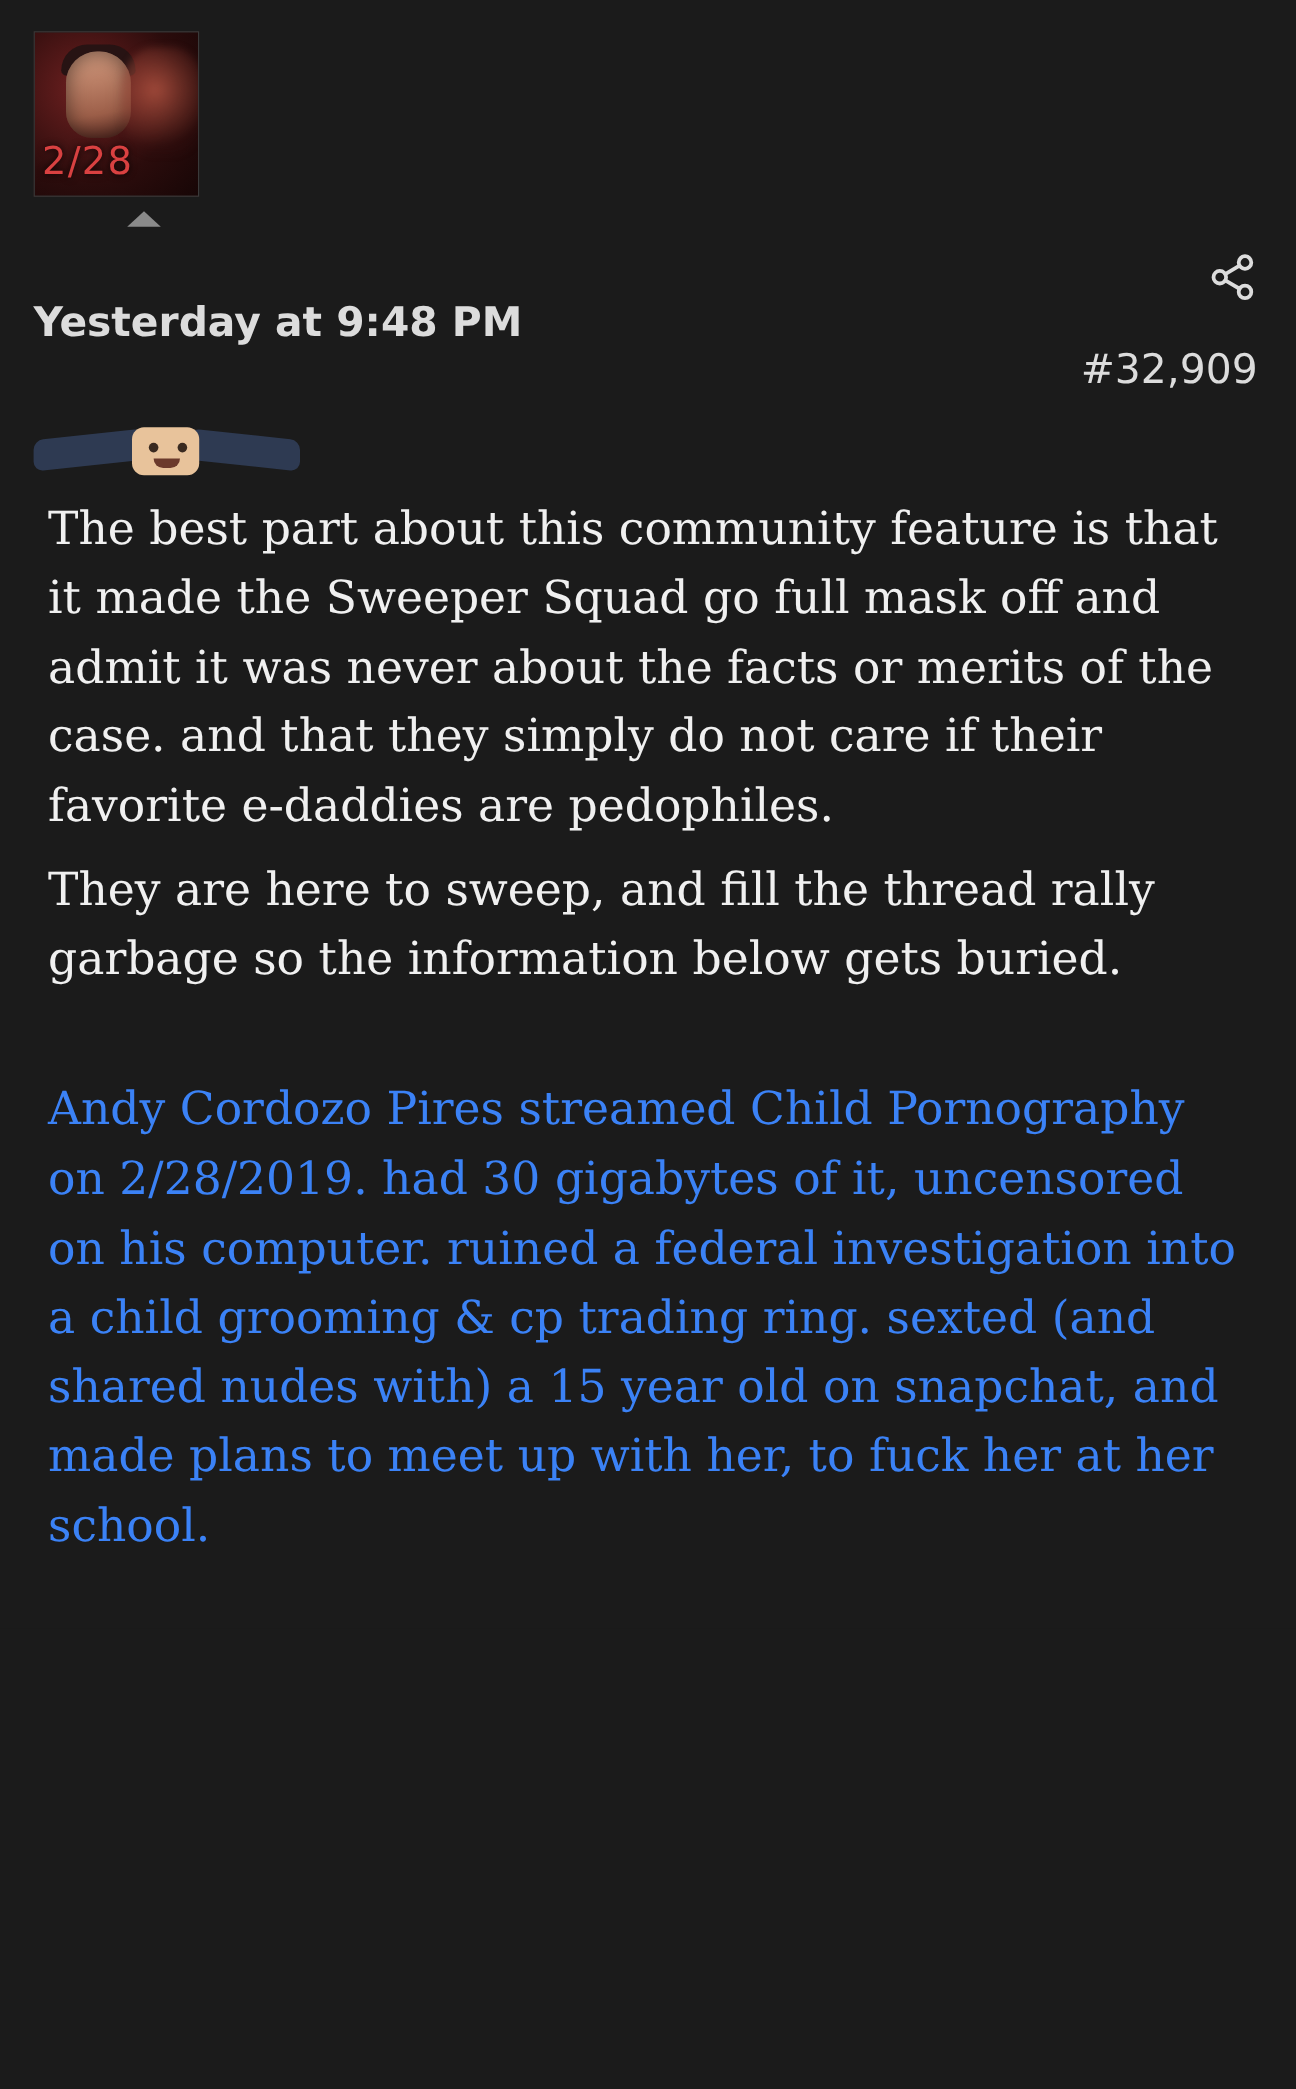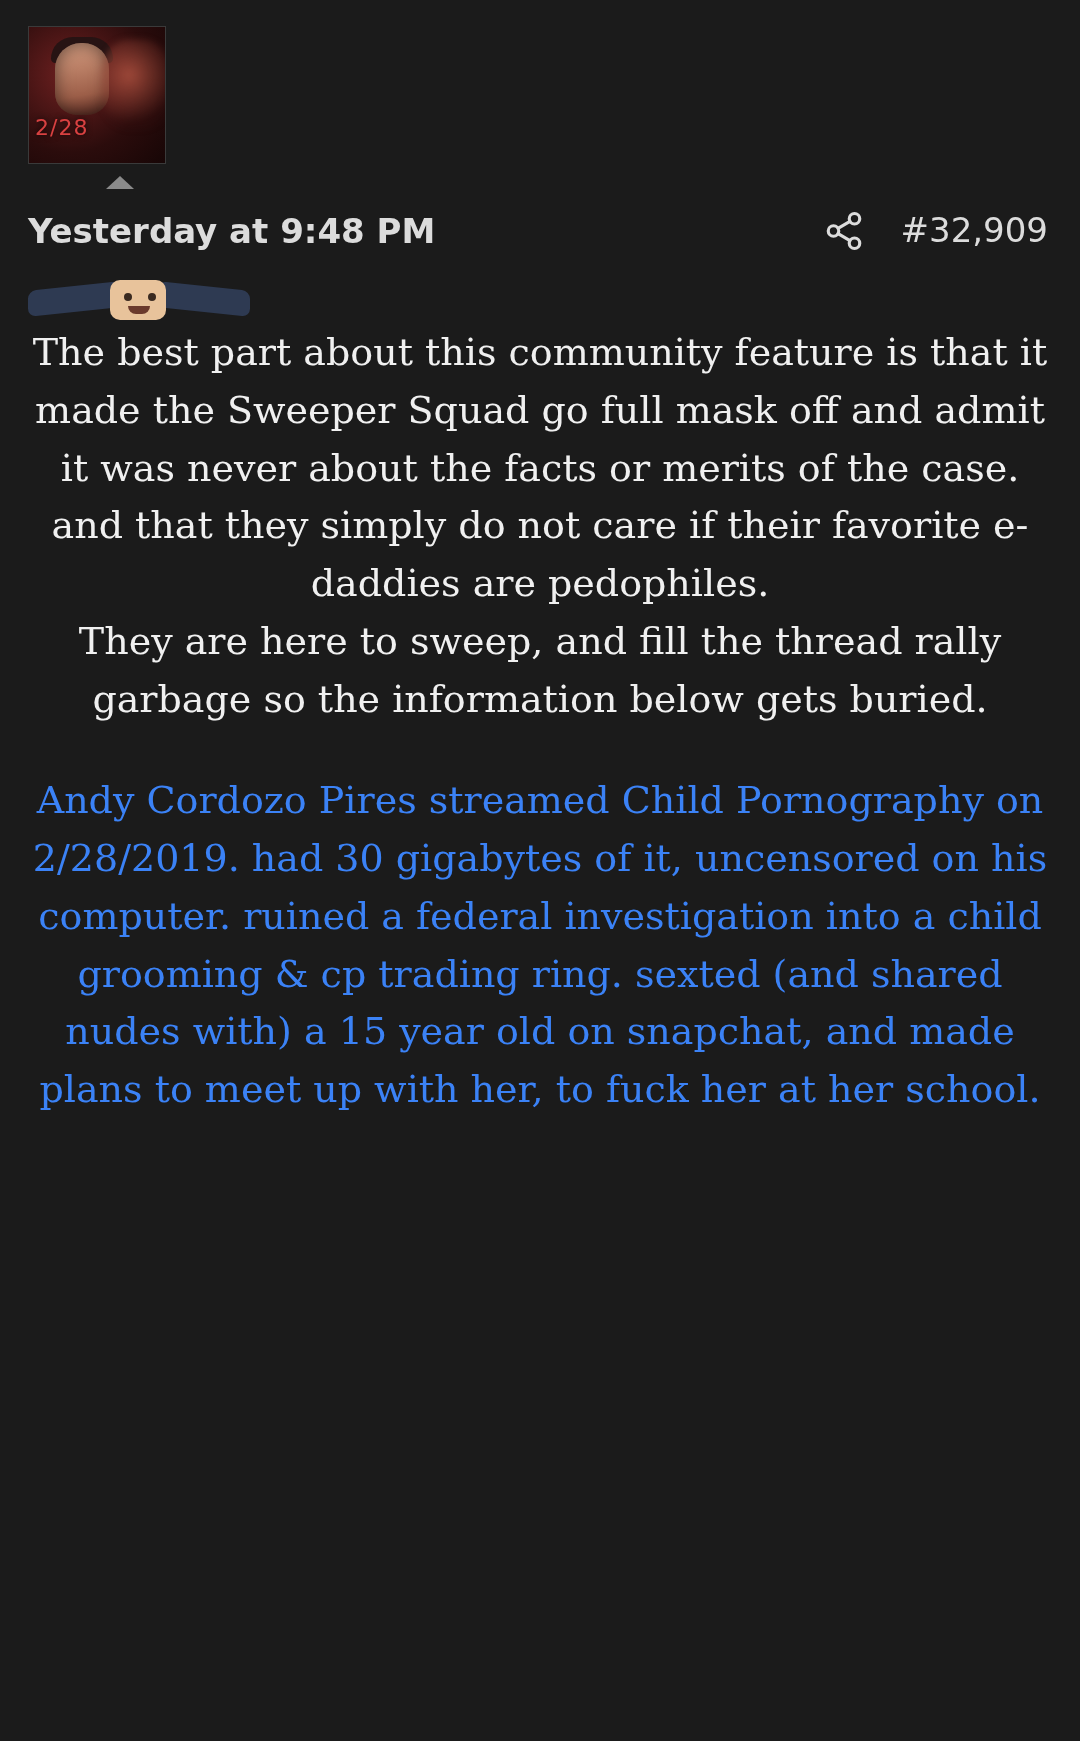--- a/index.html
+++ b/index.html
@@ -63,23 +63,23 @@
     top: 12px;
     width: 70px;
     height: 90px;
     border-radius: 40%;
     background: radial-gradient(circle at 40% 40%, rgba(190,90,70,.75), rgba(60,16,16,.2) 70%);
     filter: blur(3px);
   }
   .avatar .date-stamp {
     position: absolute;
     left: 6px;
-    bottom: 23px;
+    bottom: 10px;
     font-family: "DejaVu Sans", sans-serif;
-    font-size: 22px;
+    font-size: 32px;
     letter-spacing: 1px;
     color: #d94141;
     text-shadow: 0 0 6px rgba(0,0,0,.9);
   }
 
   .header-text {
     margin-left: 24px;
     padding-top: 4px;
     min-width: 0;
   }
@@ -133,22 +133,23 @@
     margin-top: 6px;
     padding-right: 4px;
   }
   .timestamp {
     font-size: 34px;
     color: #dcdcdc;
     font-weight: bold;
   }
   .meta-right {
     display: flex;
-    align-items: flex-start;
+    align-items: flex-end;
     gap: 36px;
+    flex-direction: column;
   }
   .share-icon svg { display: block; }
   .post-number {
     font-size: 34px;
     color: #dcdcdc;
   }
 
   
   .emote-row {
     margin-top: 28px;
@@ -200,22 +201,21 @@
   }
 
   
   .post-body {
     font-family: "DejaVu Serif", serif;
     font-size: 38px;
     line-height: 1.52;
     color: #f0f0f0;
   }
   .post-body p {
-    margin: 0;
-    text-align: center;
+    margin: 12px;
   }
   .para-gap {
     height: 44px;
   }
   .highlight {
     color: #3b82f6;
   }
 </style>
 </head>
 <body>

